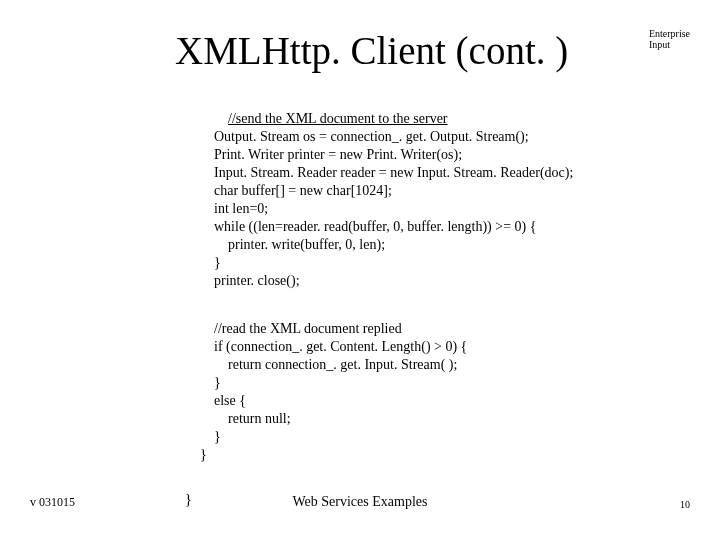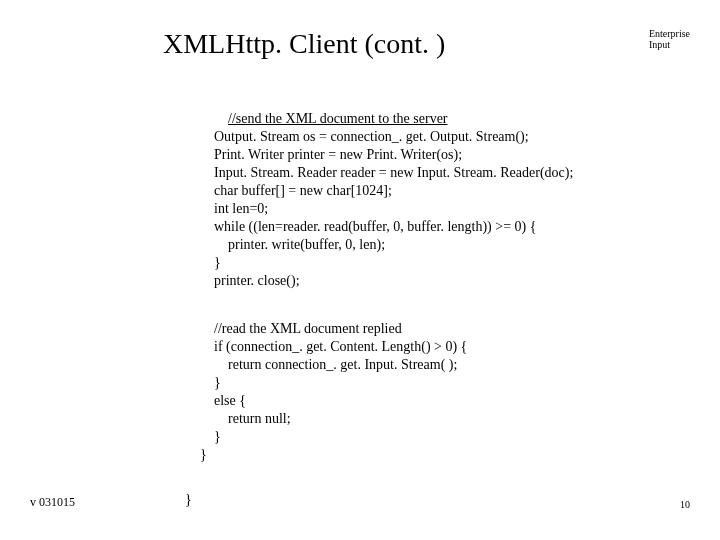--- a/index.html
+++ b/index.html
@@ -21,22 +21,22 @@
     position: absolute;
     top: 28px;
     right: 30px;
     font-size: 10px;
     line-height: 11px;
     text-align: left;
   }
   .title {
     position: absolute;
     top: 28px;
-    left: 163px;
-    font-size: 28px;
+    left: 175px;
+    font-size: 39px;
     font-weight: normal;
   }
   .code-block-1 {
     position: absolute;
     top: 110px;
     left: 200px;
     font-size: 14px;
     line-height: 18px;
     white-space: pre;
   }
@@ -98,15 +98,16 @@
 <span>        return connection_. get. Input. Stream( );</span>
 <span>    }</span>
 <span>    else {</span>
 <span>        return null;</span>
 <span>    }</span>
 <span>}</span></div>
 
   <div style="position:absolute; left:185px; bottom:32px; font-size:14px;">}</div>
 
   <div class="footer-left">v 031015</div>
+  <div class="footer-center">Web Services Examples</div>
   <div class="footer-right">10</div>
 
 </div>
 
 </body></html>

